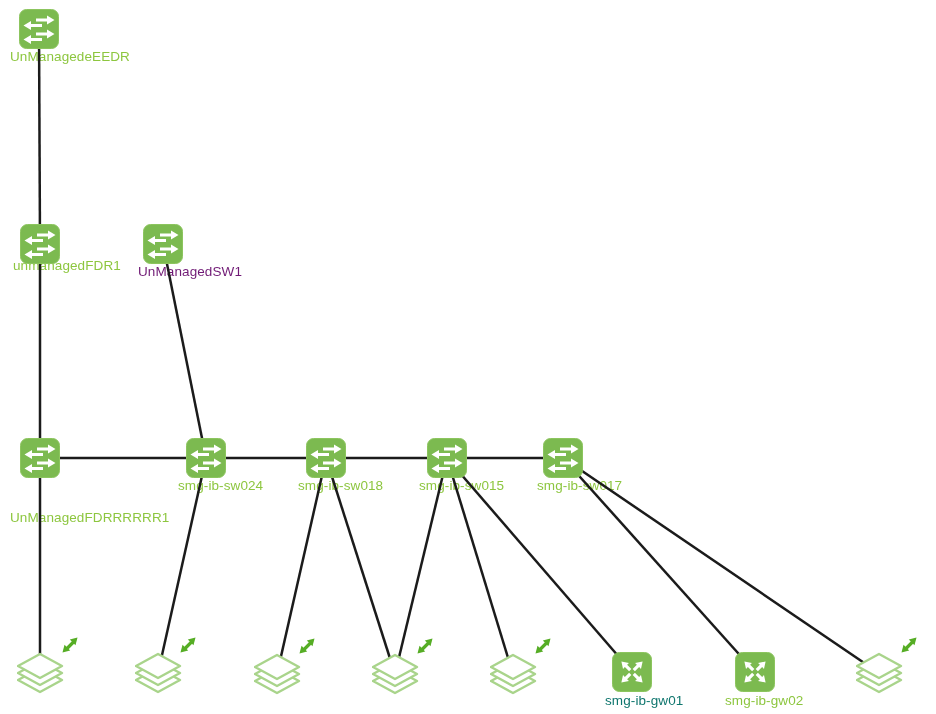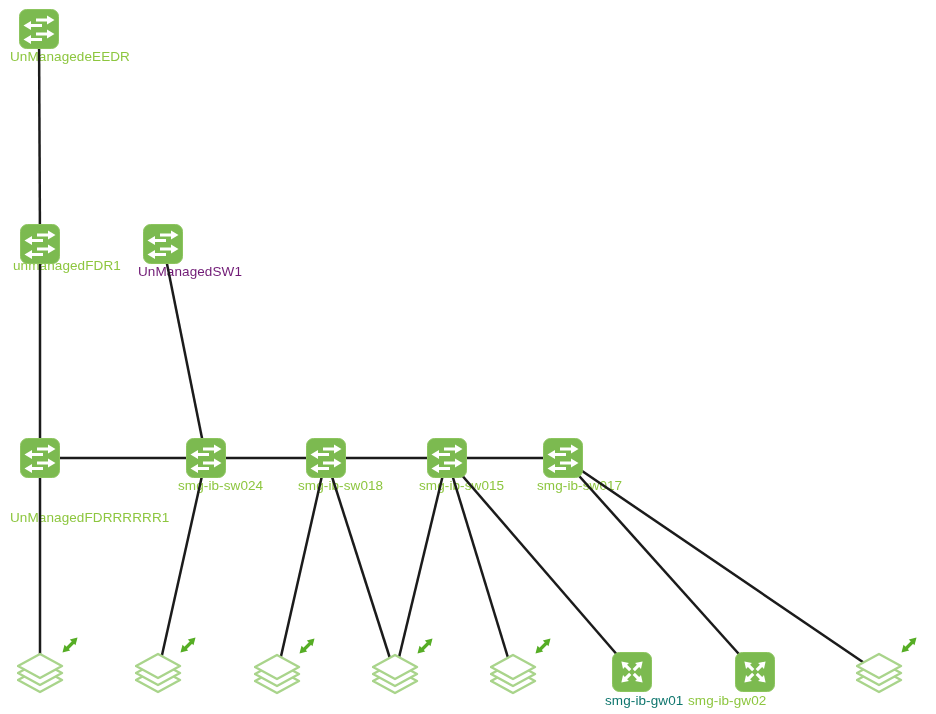--- a/index.html
+++ b/index.html
@@ -32,21 +32,21 @@
   <div id="labels-layer" class="layer">
       <div class="node-label" style="left: 10px; top: 50px; color: rgb(141, 198, 63);">UnManagedeEEDR</div>
       <div class="node-label" style="left: 13px; top: 259px; color: rgb(141, 198, 63);">unmanagedFDR1</div>
       <div class="node-label" style="left: 138px; top: 265px; color: #701a75;">UnManagedSW1</div>
       <div class="node-label" style="left: 10px; top: 479px; color: rgb(141, 198, 63); margin-top: 32px;">UnManagedFDRRRRRR1</div>
       <div class="node-label" style="left: 178px; top: 479px; color: rgb(141, 198, 63);">smg-ib-sw024</div>
       <div class="node-label" style="left: 298px; top: 479px; color: rgb(141, 198, 63);">smg-ib-sw018</div>
       <div class="node-label" style="left: 419px; top: 479px; color: rgb(141, 198, 63);">smg-ib-sw015</div>
       <div class="node-label" style="left: 537px; top: 479px; color: rgb(141, 198, 63);">smg-ib-sw017</div>
       <div class="node-label" style="left: 605px; top: 694px; color: #0f766e;">smg-ib-gw01</div>
-      <div class="node-label" style="left: 688px; top: 694px; color: rgb(141, 198, 63);">smg-ib-gw02</div>
+      <div class="node-label" style="left: 725px; top: 694px; color: rgb(141, 198, 63);">smg-ib-gw02</div>
     </div>
   <svg id="edges-layer" class="layer" width="936" height="714" viewBox="0 0 936 714" xmlns="http://www.w3.org/2000/svg">
       <line x1="39" y1="29" x2="40" y2="244" class="edge" stroke="#1b1b1b" stroke-width="2.5"></line>
       <line x1="40" y1="244" x2="40" y2="458" class="edge" stroke="#1b1b1b" stroke-width="2.5"></line>
       <line x1="163" y1="244" x2="206" y2="458" class="edge" stroke="#1b1b1b" stroke-width="2.5"></line>
       <line x1="40" y1="458" x2="206" y2="458" class="edge" stroke="#1b1b1b" stroke-width="2.5"></line>
       <line x1="206" y1="458" x2="326" y2="458" class="edge" stroke="#1b1b1b" stroke-width="2.5"></line>
       <line x1="326" y1="458" x2="447" y2="458" class="edge" stroke="#1b1b1b" stroke-width="2.5"></line>
       <line x1="447" y1="458" x2="563" y2="458" class="edge" stroke="#1b1b1b" stroke-width="2.5"></line>
       <line x1="40" y1="458" x2="40" y2="673" class="edge" stroke="#1b1b1b" stroke-width="2.5"></line>

